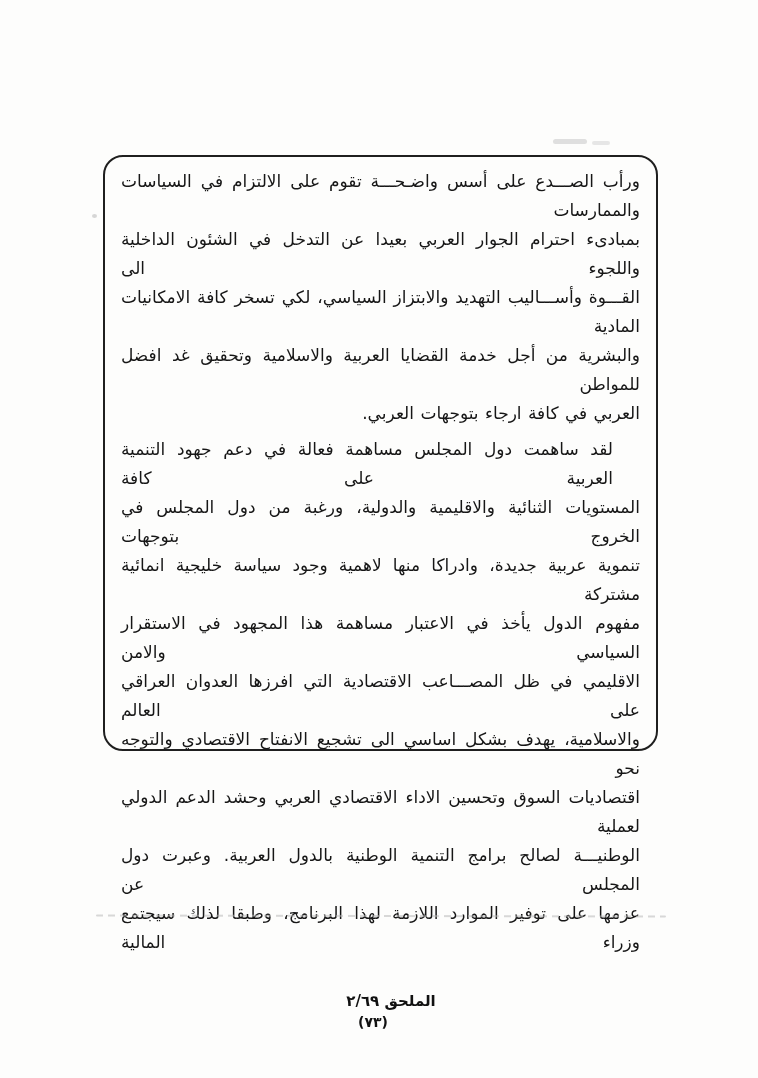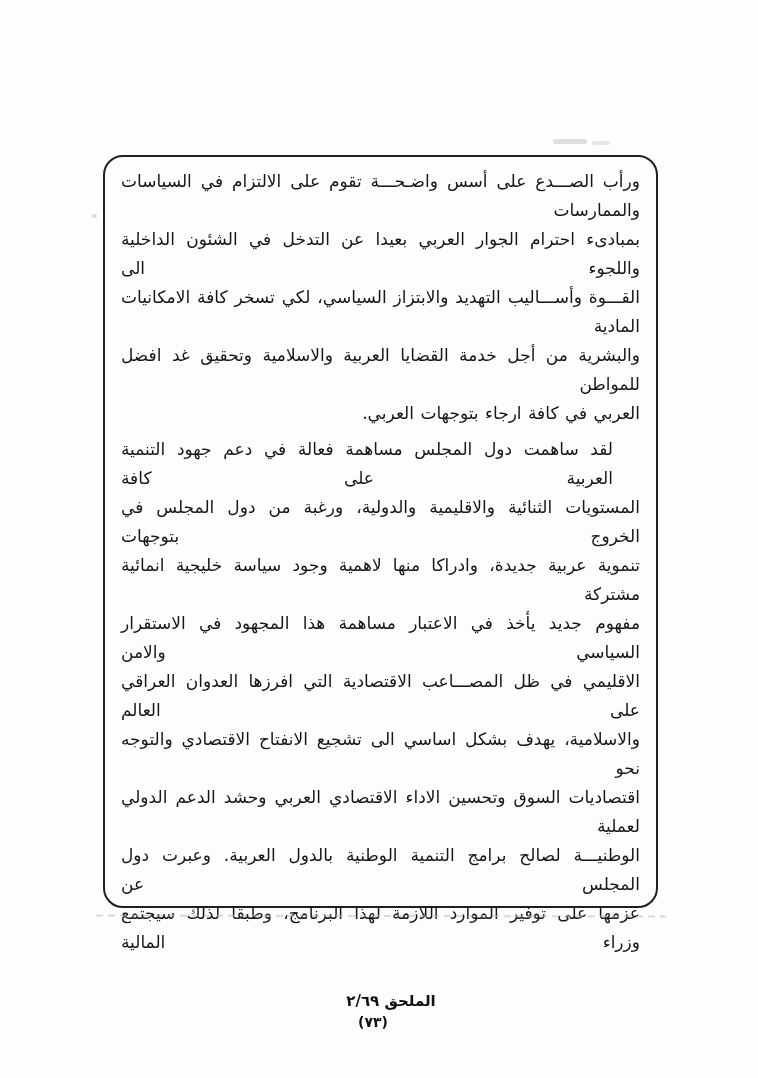--- a/index.html
+++ b/index.html
@@ -6,21 +6,21 @@
   body {
     width: 758px; height: 1078px;
     position: relative;
     background: #fdfdfc;
     font-family: "DejaVu Sans", sans-serif;
     overflow: hidden;
   }
   .frame {
     position: absolute;
     left: 103px; top: 155px;
-    width: 555px; height: 753px;
+    width: 555px; height: 596px;
     box-sizing: border-box;
     border: 2px solid #1f1f1f;
     border-radius: 20px;
     padding: 10px 16px 0 16px;
     background: #fdfdfc;
   }
   .para { margin: 0 0 7px 0; direction: rtl; }
   .line {
     font-size: 17px;
     line-height: 29px;
@@ -86,21 +86,21 @@
       <div class="line">ورأب الصـــدع على أسس واضـحـــة تقوم على الالتزام في السياسات والممارسات</div>
       <div class="line">بمبادىء احترام الجوار العربي بعيدا عن التدخل في الشئون الداخلية واللجوء الى</div>
       <div class="line">القـــوة وأســـاليب التهديد والابتزاز السياسي، لكي تسخر كافة الامكانيات المادية</div>
       <div class="line">والبشرية من أجل خدمة القضايا العربية والاسلامية وتحقيق غد افضل للمواطن</div>
       <div class="line last">العربي في كافة ارجاء بتوجهات العربي.</div>
     </div>
   <div class="para indent">
       <div class="line">لقد ساهمت دول المجلس مساهمة فعالة في دعم جهود التنمية العربية على كافة</div>
       <div class="line">المستويات الثنائية والاقليمية والدولية، ورغبة من دول المجلس في الخروج بتوجهات</div>
       <div class="line">تنموية عربية جديدة، وادراكا منها لاهمية وجود سياسة خليجية انمائية مشتركة</div>
-      <div class="line">مفهوم جديد يأخذ في الاعتبار مساهمة هذا المجهود في الاستقرار السياسي والامن</div>
+      <div class="line">مفهوم الدول يأخذ في الاعتبار مساهمة هذا المجهود في الاستقرار السياسي والامن</div>
       <div class="line">الاقليمي في ظل المصـــاعب الاقتصادية التي افرزها العدوان العراقي على العالم</div>
       <div class="line">والاسلامية، يهدف بشكل اساسي الى تشجيع الانفتاح الاقتصادي والتوجه نحو</div>
       <div class="line">اقتصاديات السوق وتحسين الاداء الاقتصادي العربي وحشد الدعم الدولي لعملية</div>
       <div class="line">الوطنيـــة لصالح برامج التنمية الوطنية بالدول العربية. وعبرت دول المجلس عن</div>
       <div class="line">عزمها على توفير الموارد اللازمة لهذا البرنامج، وطبقا لذلك سيجتمع وزراء المالية</div>
     </div>
 
 </div>
 
 <div class="ghost-bottom-line"></div>

